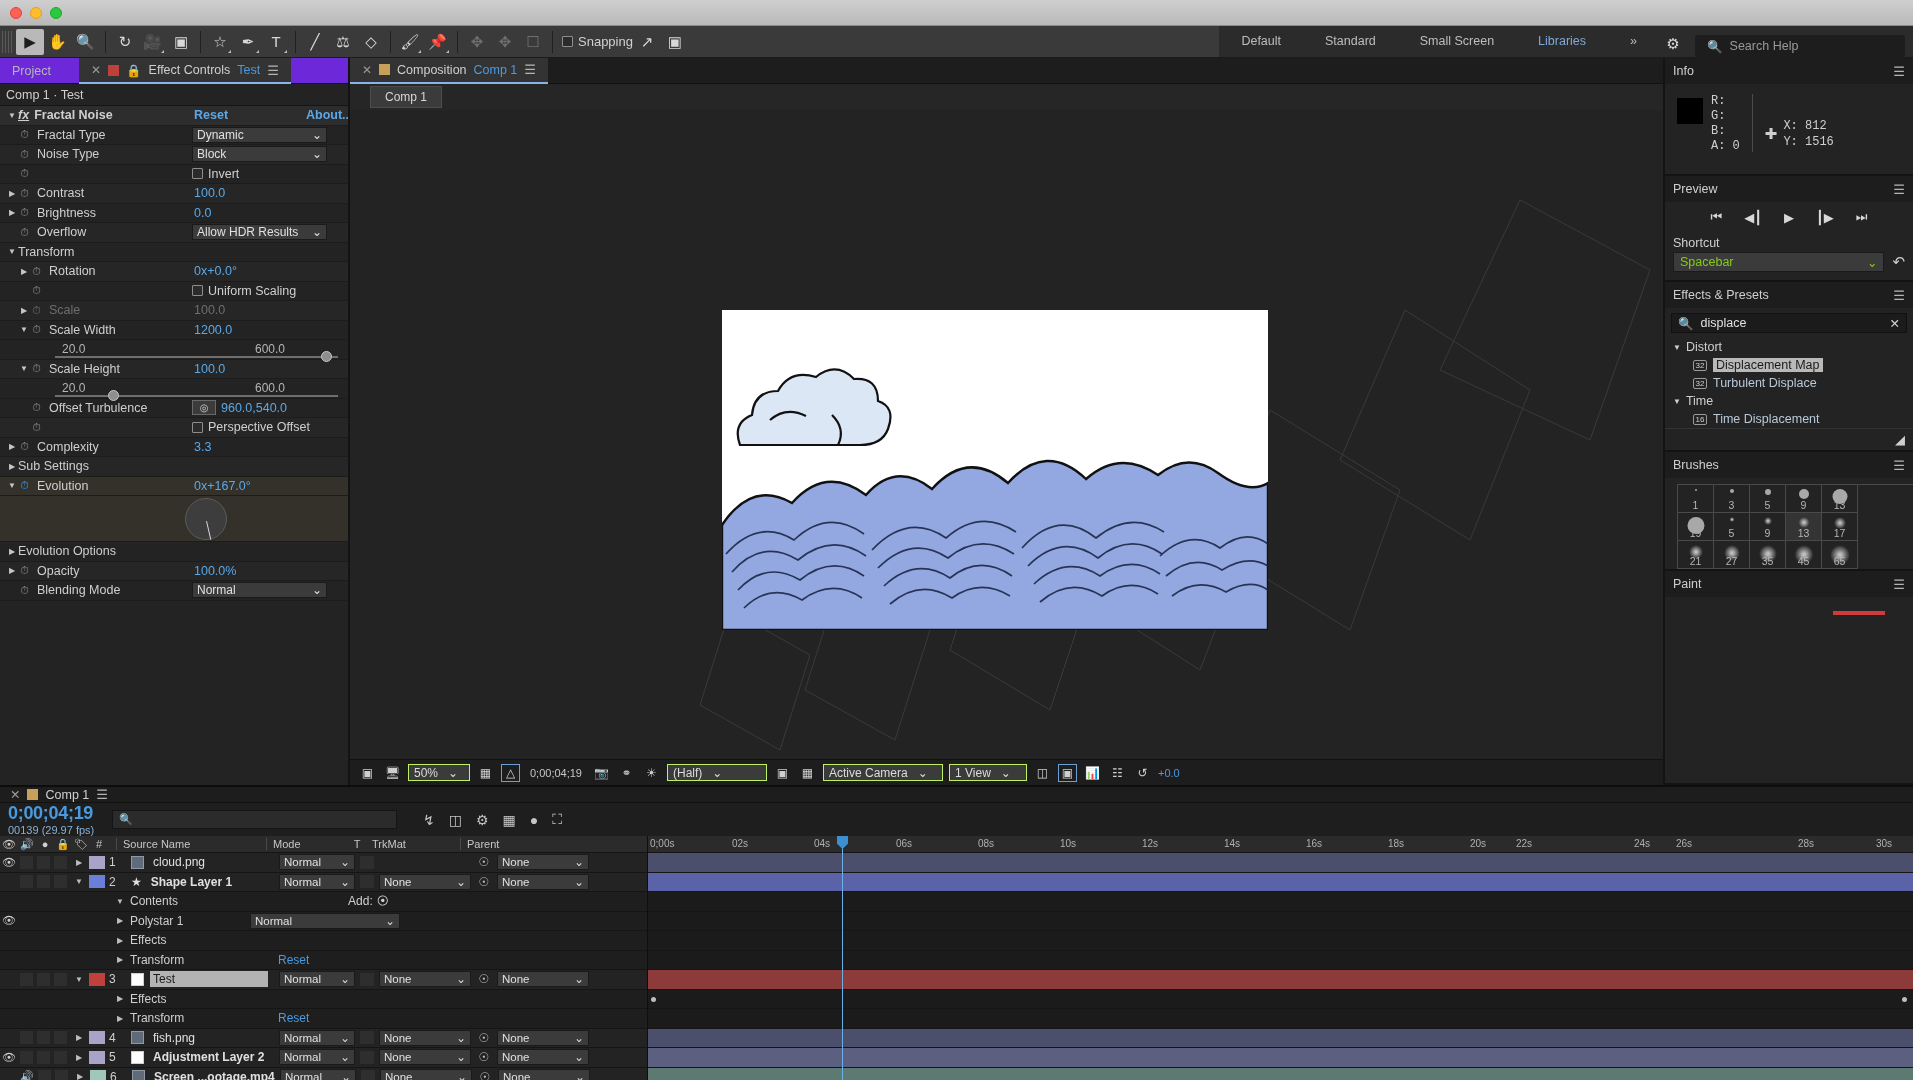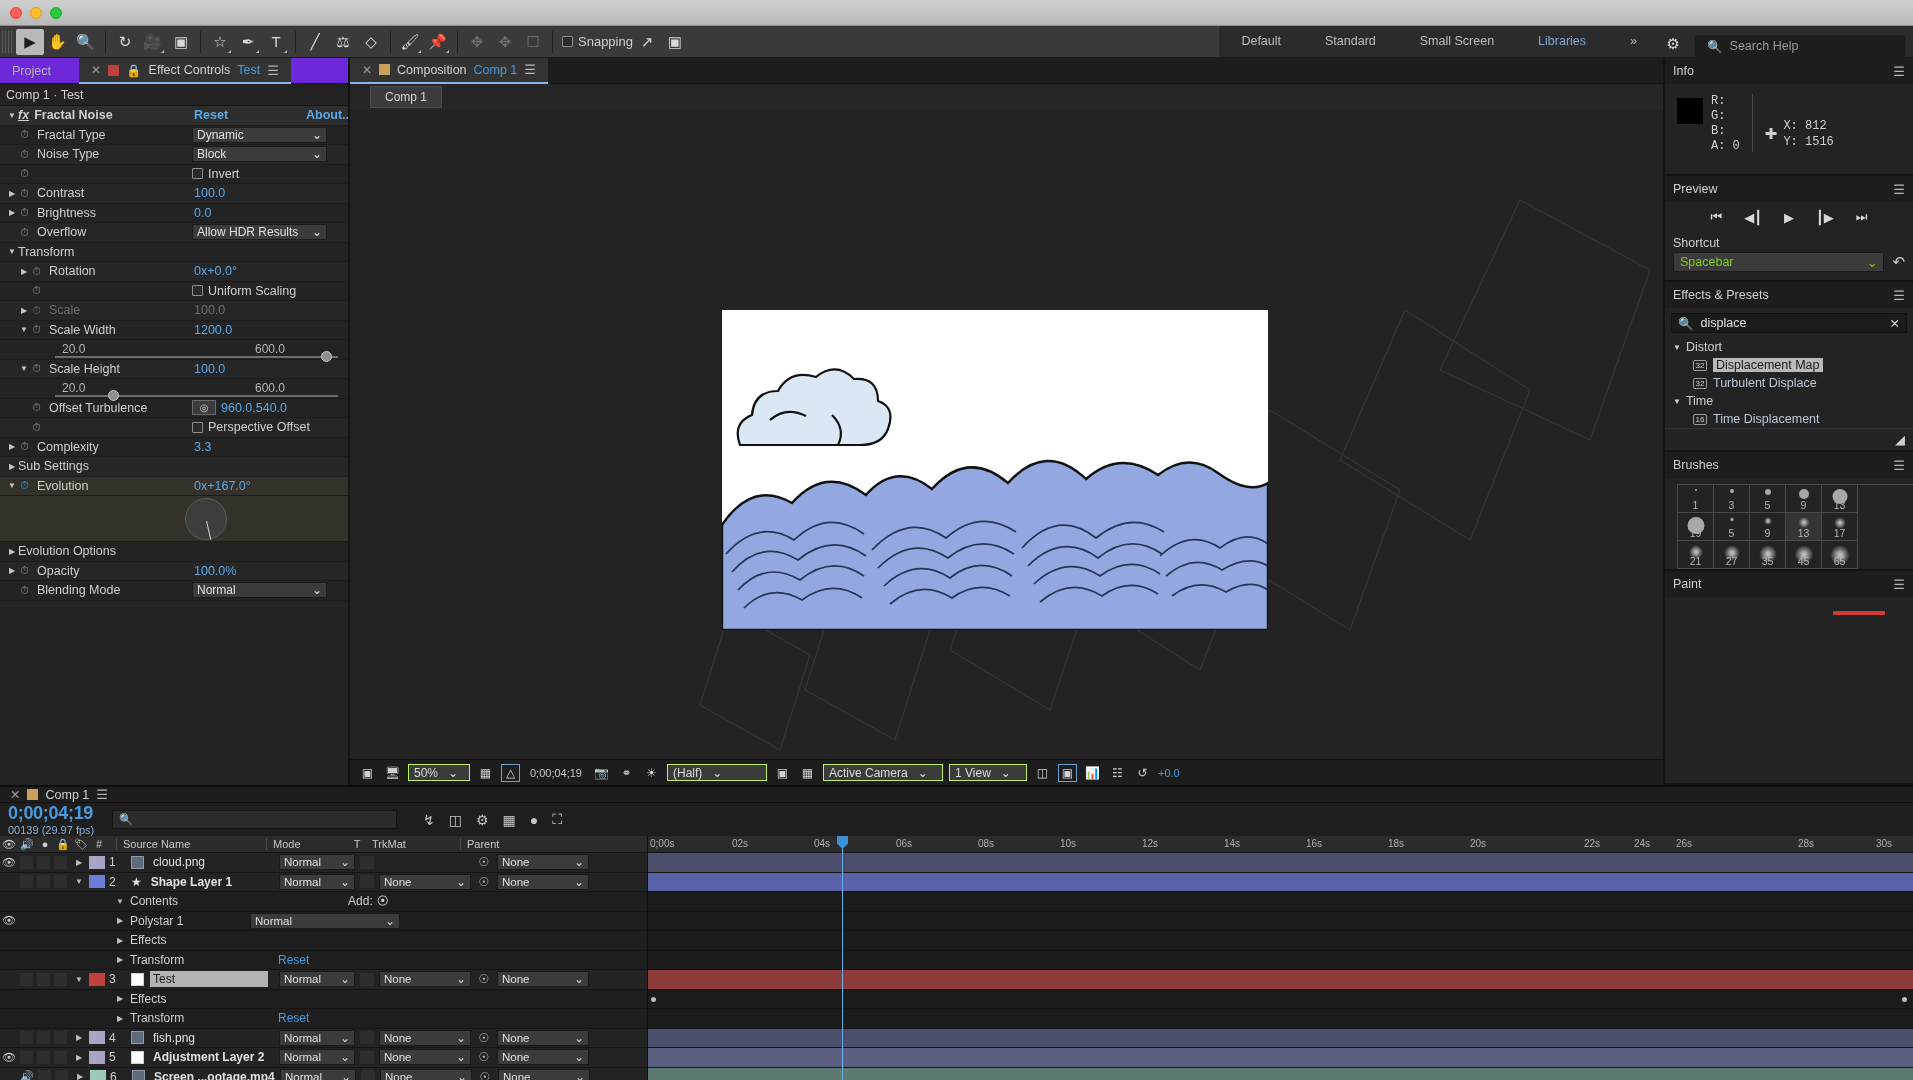--- a/index.html
+++ b/index.html
@@ -1111,21 +1111,21 @@
 
         <span class="tick" style="left:166px">04s</span>
         <span class="tick" style="left:248px">06s</span>
         <span class="tick" style="left:330px">08s</span>
         <span class="tick" style="left:412px">10s</span>
         <span class="tick" style="left:494px">12s</span>
         <span class="tick" style="left:576px">14s</span>
         <span class="tick" style="left:658px">16s</span>
         <span class="tick" style="left:740px">18s</span>
         <span class="tick" style="left:822px">20s</span>
-        <span class="tick" style="left:936px">22s</span>
+        <span class="tick" style="left:868px">22s</span>
         <span class="tick" style="left:986px">24s</span>
         <span class="tick" style="left:1028px">26s</span>
         <span class="tick" style="left:1150px">28s</span>
         <span class="tick" style="left:1228px">30s</span>
       </div>
 
       <div class="bar" style="background:#4b4f6b"></div>
       <div class="bar" style="background:#5a63a8"></div>
       <div class="bar" style="background:#1b1b1b">
           <i class="kf" style="left:194px;top:5px"></i>

